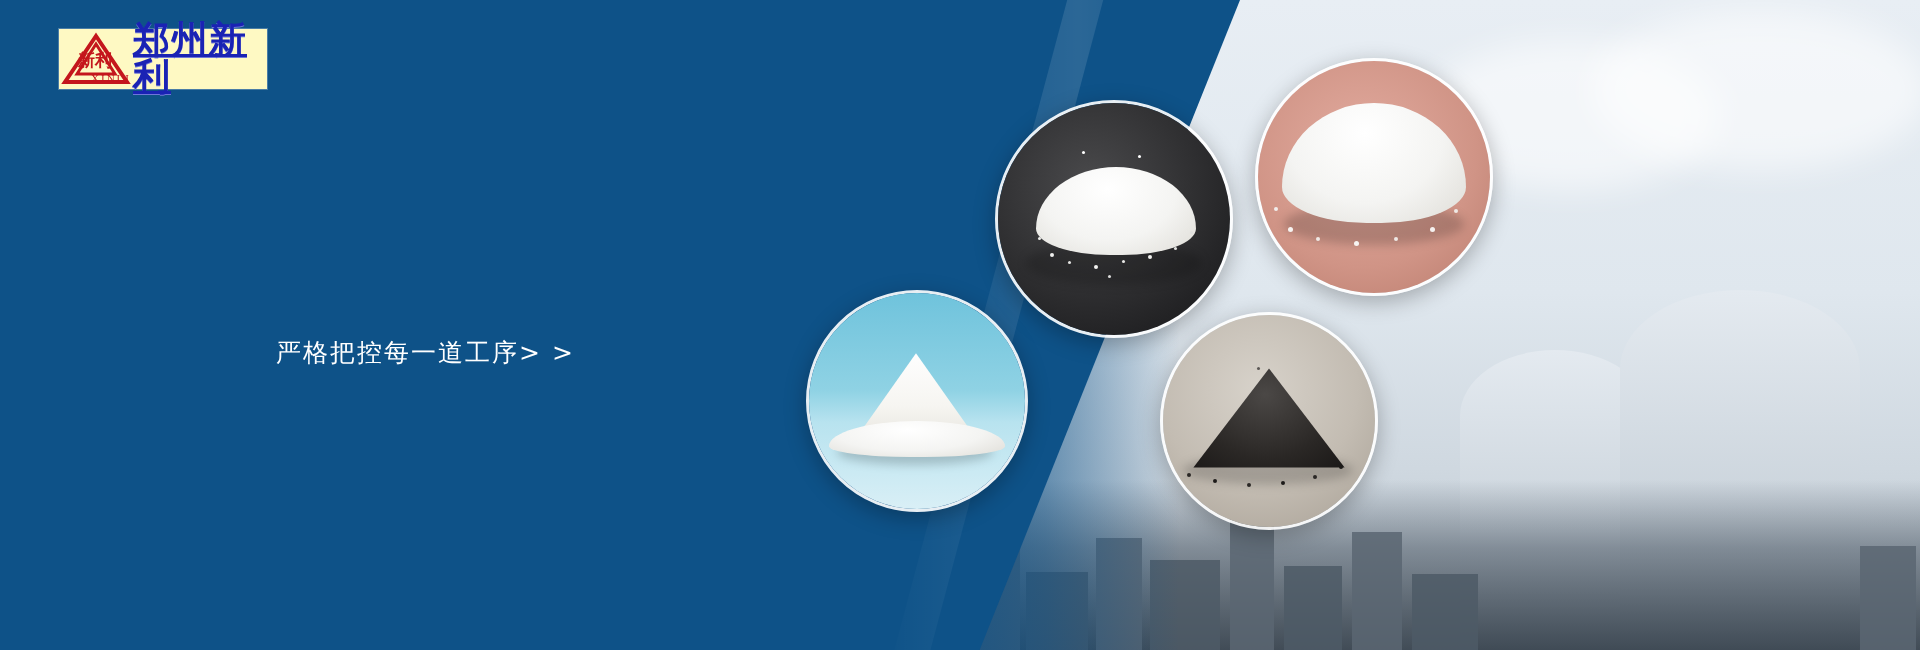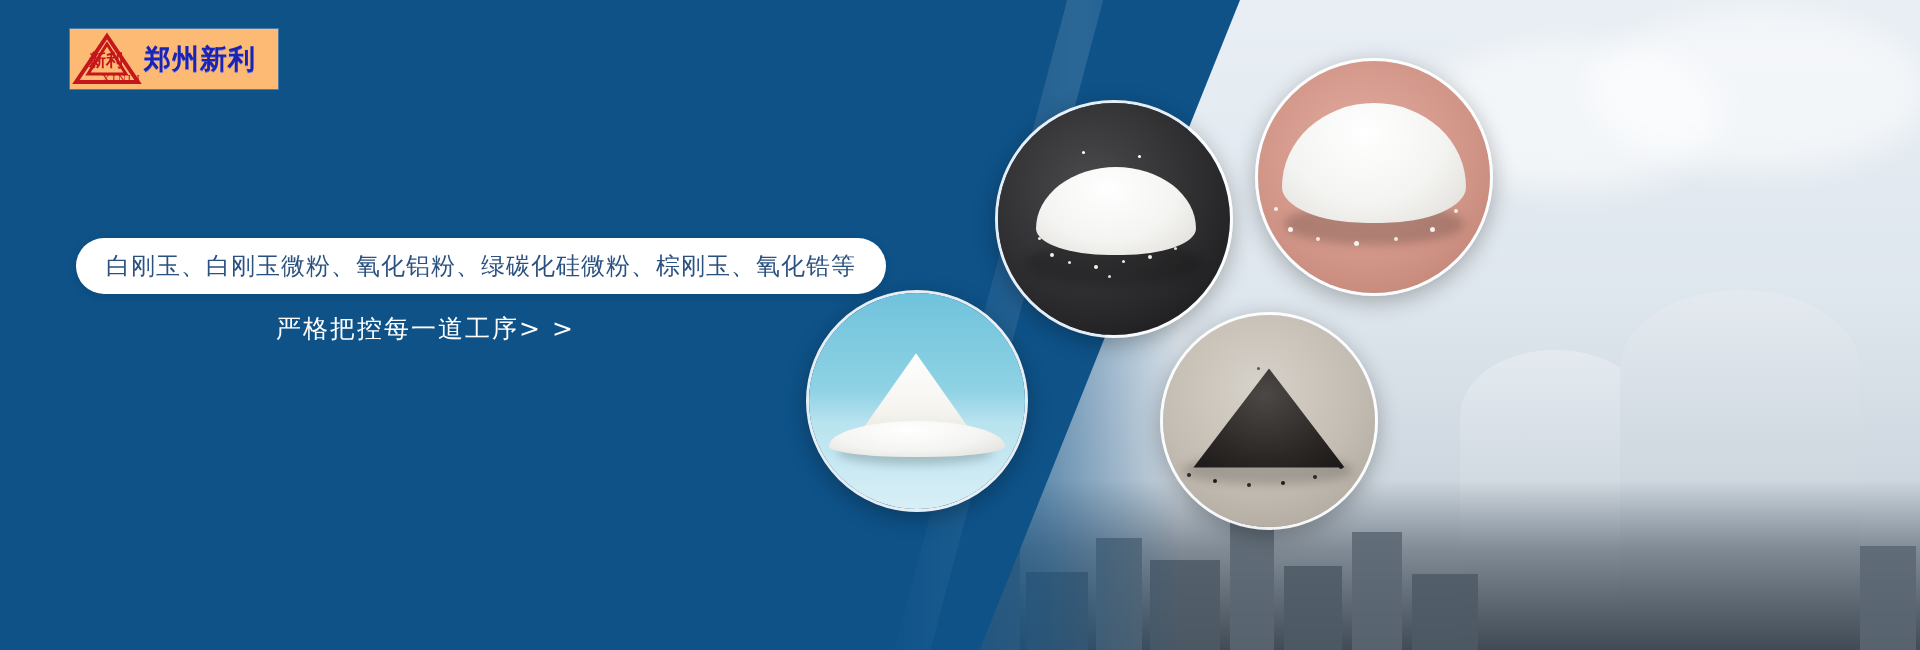--- a/index.html
+++ b/index.html
@@ -54,33 +54,33 @@
     clip-path:polygon(52% 0,62% 0,14% 100%,4% 100%);
   }
   .soft-fade{
     position:absolute;top:0;left:880px;width:300px;height:650px;
     background:linear-gradient(90deg,#0e5288 0%,rgba(14,82,136,.55) 55%,rgba(14,82,136,0) 100%);
   }
 
   
   .logo-box{
     position:absolute;left:59px;top:29px;width:208px;height:60px;
-    background:#fdba74;display:flex;align-items:center;
+    background:#fef9c3;display:flex;align-items:center;
     box-shadow:0 0 0 1px rgba(255,255,255,.25);
-    margin-left:11px;
   }
   .logo-mark{
     position:relative;width:74px;height:58px;flex:0 0 74px;
   }
   .logo-mark svg{position:absolute;left:0;top:0;}
   .logo-cn{
-    color:#1a23b4;font-weight:bold;font-size:27px;letter-spacing:1px;
+    color:#1a23b4;font-weight:bold;font-size:37px;letter-spacing:1px;
     font-family:"DejaVu Sans","Liberation Sans",sans-serif;
     line-height:1;padding-bottom:2px;
     text-shadow:0 1px 0 #6f77d8;
+    text-decoration:underline;
   }
 
   
   .headline{
     position:absolute;left:40px;top:140px;
     color:#ffffff;font-size:54px;font-weight:bold;letter-spacing:2px;
     font-family:"DejaVu Sans","Liberation Sans",sans-serif;
     white-space:nowrap;
     text-shadow:0 2px 6px rgba(0,0,0,.18);
   }
@@ -93,21 +93,21 @@
     display:flex;align-items:center;
     box-shadow:0 2px 10px rgba(0,0,0,.12);
   }
   .pill span{
     color:#2a5180;font-size:24px;letter-spacing:1px;white-space:nowrap;
     font-family:"DejaVu Sans","Liberation Sans",sans-serif;
   }
 
   
   .subtext{
-    position:absolute;left:276px;top:312px;
+    position:absolute;left:276px;top:336px;
     color:#ffffff;font-size:25px;letter-spacing:2px;white-space:nowrap;
     font-family:"DejaVu Sans","Liberation Sans",sans-serif;
   }
 
   
   .circle{
     position:absolute;border-radius:50%;overflow:hidden;
     box-shadow:0 6px 22px rgba(0,0,0,.28);
     border:3px solid rgba(255,255,255,.9);
   }
@@ -246,19 +246,16 @@
                   color:#c4161c;font-weight:bold;font-size:17px;line-height:1;
                   font-family:'DejaVu Sans','Liberation Sans',sans-serif;">新利</div>
       <div style="position:absolute;left:0;top:43px;width:72px;text-align:right;
                   color:#c4161c;font-size:11px;letter-spacing:2px;line-height:1;
                   font-family:'Liberation Serif',serif;">XINLI</div>
     </div>
     <div class="logo-cn">郑州新利</div>
   </div>
 
 
-  <div class="pill">
-    <span>白刚玉、白刚玉微粉、氧化铝粉、绿碳化硅微粉、棕刚玉、氧化锆等</span>
-  </div>
 
   <div class="subtext">严格把控每一道工序&gt; &gt;</div>
 
 </div>
 
 </body></html>

